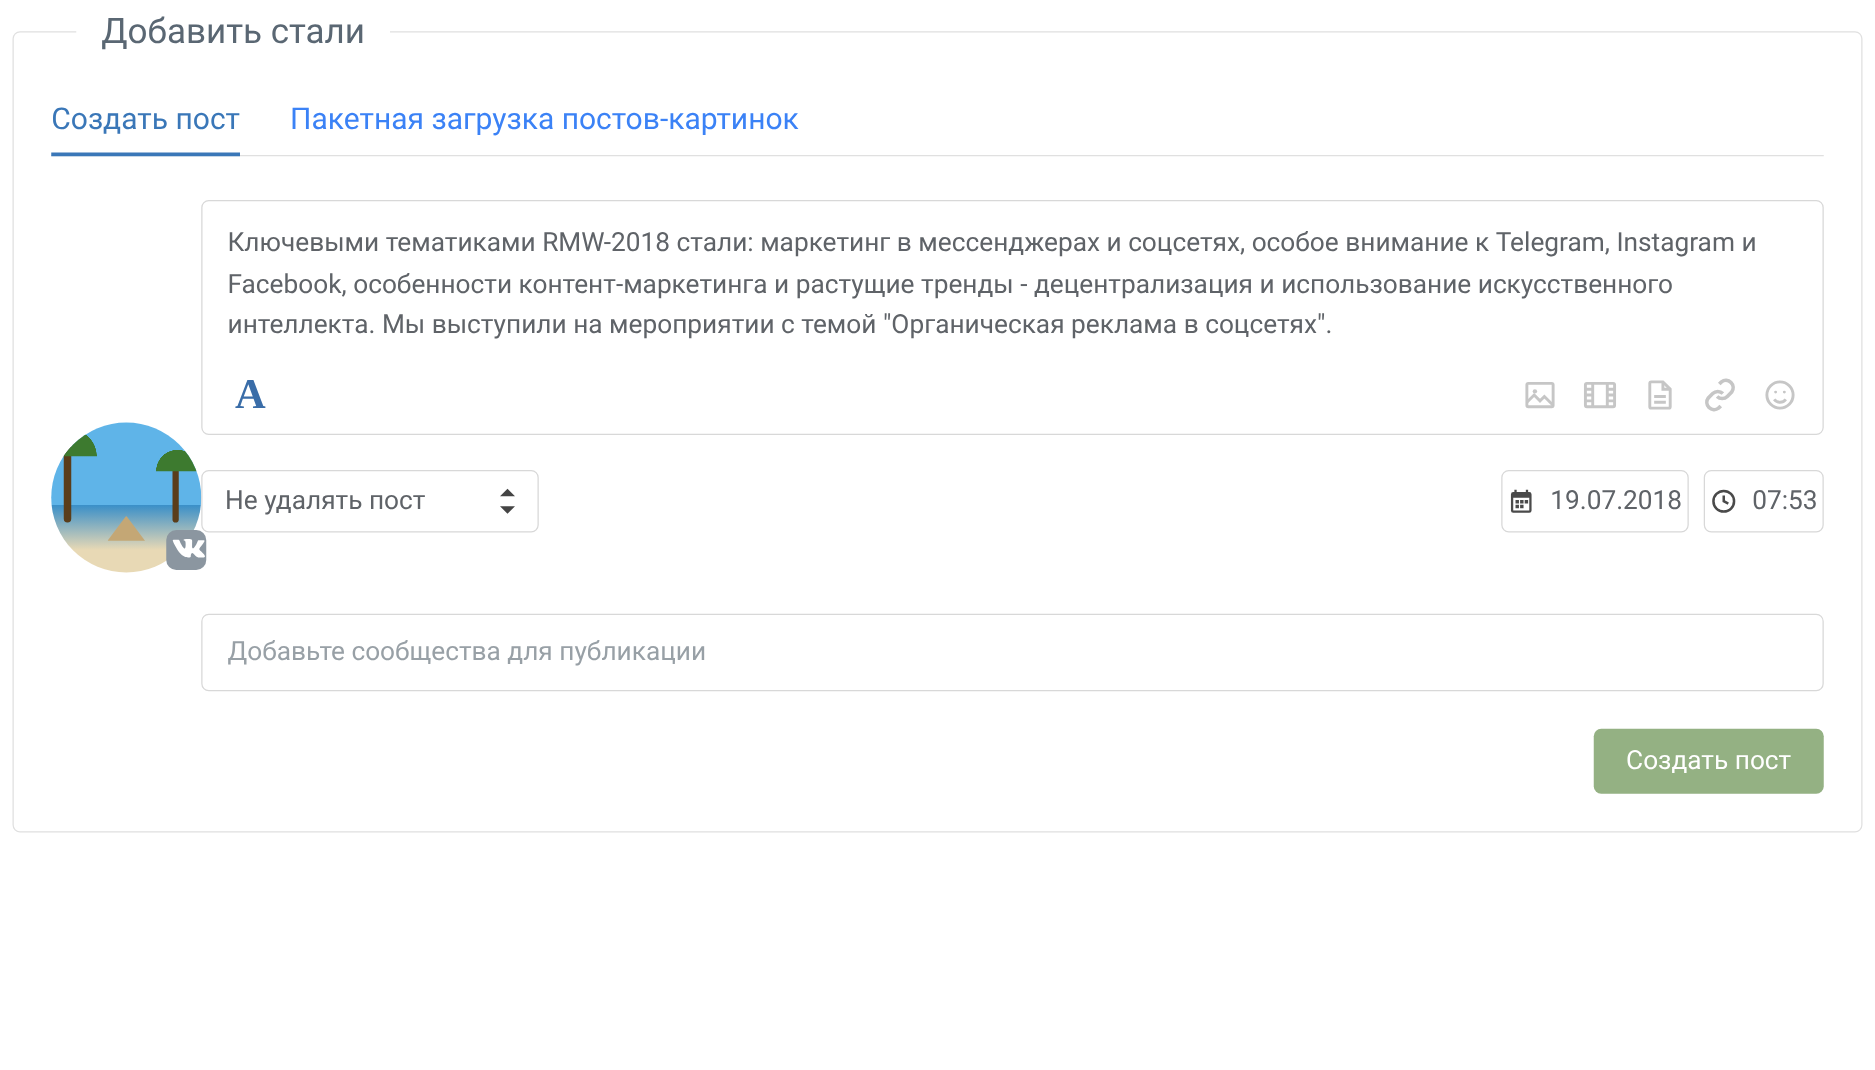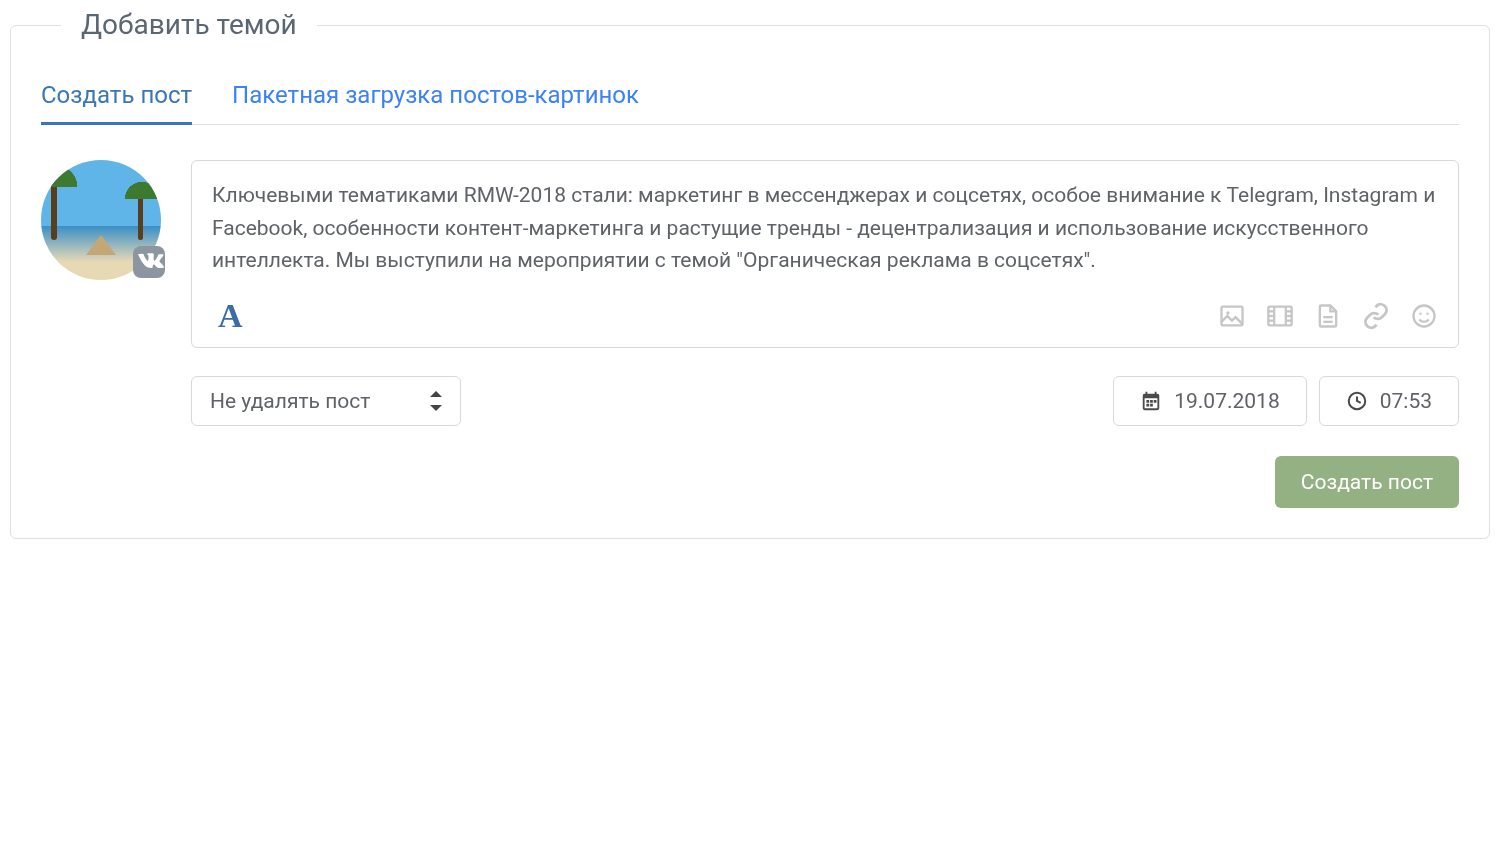--- a/index.html
+++ b/index.html
@@ -47,22 +47,21 @@
     content: '';
     position: absolute;
     bottom: -1px;
     left: 0;
     right: 0;
     height: 3px;
     background: #3a77b8;
   }
   .content-row {
     display: flex;
-    gap: 30px;
-    align-items: flex-start;
+    align-items: center;
   }
   .avatar-wrap {
     position: relative;
     width: 120px;
     flex-shrink: 0;
   }
   .avatar {
     width: 120px;
     height: 120px;
     border-radius: 50%;
@@ -206,21 +205,21 @@
   }
   .select-arrows::before { top: 0; border-bottom: 6px solid #444; }
   .select-arrows::after { bottom: 0; border-top: 6px solid #444; }
   .right-controls {
     display: flex;
     gap: 12px;
   }
   .dt-box {
     border: 1px solid #d8d8d8;
     border-radius: 6px;
-    padding: 12px 26px;
+    padding: 12px 4px;
     font-size: 21px;
     color: #5f6368;
     display: flex;
     align-items: center;
     gap: 12px;
     cursor: pointer;
     background:#fff;
   }
   .dt-box svg { width: 22px; height: 22px; color:#4a4a4a; }
   .communities-input {
@@ -252,21 +251,21 @@
     padding: 14px 26px;
     font-size: 21px;
     cursor: pointer;
     font-family: inherit;
   }
 </style>
 </head>
 <body>
 
 <div class="panel">
-  <div class="panel-title">Добавить темой</div>
+  <div class="panel-title">Добавить стали</div>
 
   <div class="tabs">
     <div class="tab active">Создать пост</div>
     <div class="tab">Пакетная загрузка постов-картинок</div>
   </div>
 
   <div class="content-row">
     <div class="avatar-wrap">
       <div class="avatar">
         <div class="palm1"></div>
@@ -347,19 +346,22 @@
           <div class="dt-box">
             <svg viewBox="0 0 24 24" fill="none" stroke="currentColor" stroke-width="2.2">
                 <circle cx="12" cy="12" r="9"></circle>
                 <polyline points="12 7 12 12 16 14"></polyline>
               </svg>
             <span>07:53</span>
           </div>
         </div>
       </div>
 
+      <div class="communities-input">
+        <input type="text" placeholder="Добавьте сообщества для публикации" style="">
+      </div>
 
       <div class="footer-row">
         <button class="create-btn">Создать пост</button>
       </div>
     </div>
   </div>
 </div>
 
 </body></html>

